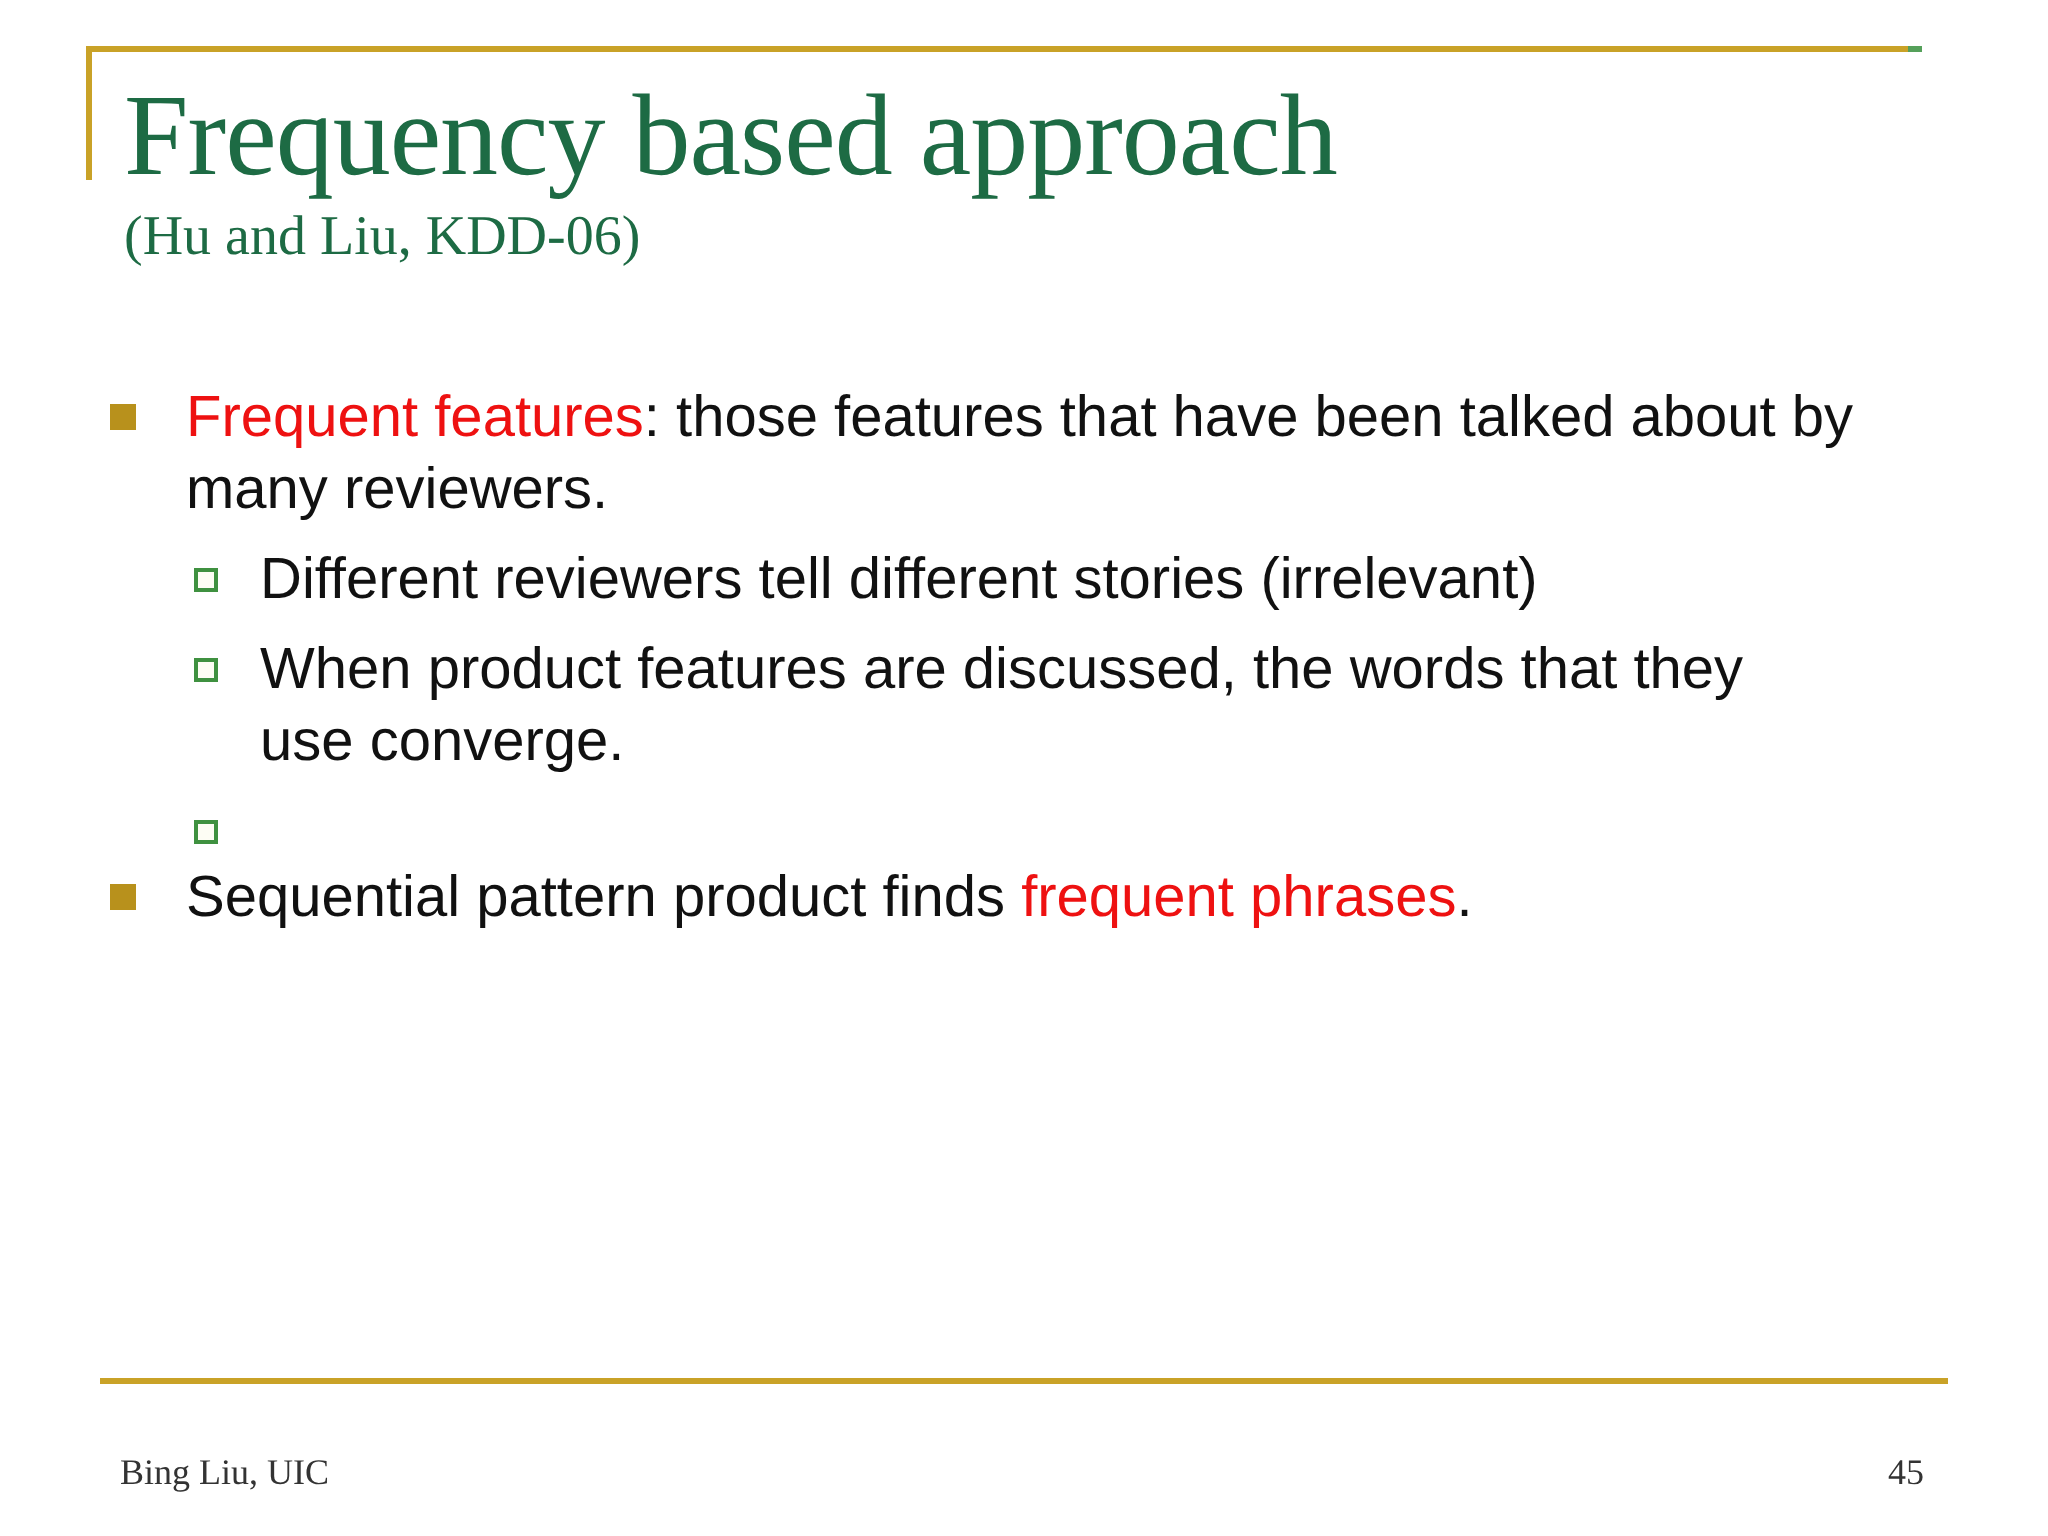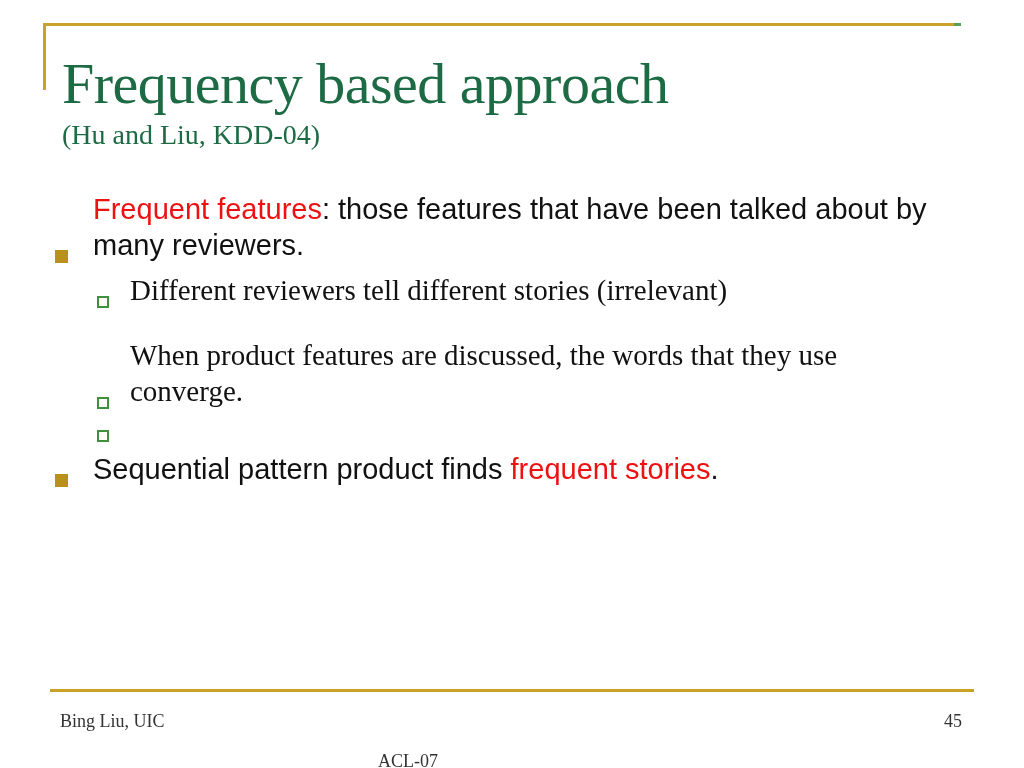--- a/index.html
+++ b/index.html
@@ -37,75 +37,74 @@
   }
   .bottom-rule{
     position:absolute;left:50px;top:689px;width:924px;height:3px;
     background:var(--accent-gold);
   }
   
   .title-block{
     position:absolute;left:62px;top:36px;width:930px;
     font-family:"Liberation Serif","DejaVu Serif",serif;
     color:var(--title-green);
-    margin-top:16px;
   }
   .title{
     font-size:58px;line-height:1.1;font-weight:normal;
     letter-spacing:-0.5px;
   }
   .subtitle{
     font-size:28px;line-height:1.15;font-weight:normal;margin-top:3px;
   }
   
   .body{
     position:absolute;left:55px;top:191px;width:940px;
     font-size:29px;line-height:36px;color:var(--text-black);
   }
-  .li{display:flex;align-items:flex-end;margin-top:9px;}
+  .li{display:flex;align-items:flex-start;margin-top:9px;}
   .li:first-child{margin-top:0;}
-  .li.l2{padding-left:42px;font-family:Liberation Serif, serif;}
+  .li.l2{padding-left:42px;}
   .marker{flex:0 0 auto;}
   .sq{
     width:13px;height:13px;margin-top:11px;margin-right:25px;
     background:var(--bullet-gold);
   }
   .hollow{
     width:12px;height:12px;margin-top:12px;margin-right:21px;
     background:#fdfdf4;border:2px solid var(--sub-bullet-green);
   }
   .txt{max-width:862px;}
   .l2 .txt{max-width:822px;}
-  .li.narrow .txt{max-width:792px;margin-top:20px;}
+  .li.narrow .txt{max-width:792px;}
   .c-red{color:var(--text-red);}
   .c-blue{color:var(--text-blue);}
   .c-black{color:var(--text-black);}
   
   .footer{
-    position:absolute;left:0;top:709px;width:1024px;height:26px;
+    position:absolute;left:0;top:724px;width:1024px;height:26px;
     font-family:"Liberation Serif","DejaVu Serif",serif;
     font-size:18px;color:var(--footer-gray);
   }
   .footer-left{position:absolute;left:60px;top:2px;}
   .footer-center{position:absolute;left:378px;top:2px;margin-top:40px;}
   .footer-page{position:absolute;right:62px;top:2px;}
 </style>
 </head>
 <body>
 
 <div class="slide">
 
   <div class="top-rule">
     <span class="top-rule-end"></span>
   </div>
   <div class="title-vrule"></div>
 
   <div class="title-block">
     <h1 class="title">Frequency based approach</h1>
-    <h2 class="subtitle">(Hu and Liu, KDD-04)</h2>
+    <h2 class="subtitle">(Hu and Liu, KDD-06)</h2>
   </div>
 
   <div class="body">
 
     <div class="li l1">
       <span class="marker sq"></span>
       <p class="txt"><span class="c-red">Frequent features</span><span class="c-black">: those features that have been talked about by many reviewers.</span></p>
     </div>
 
 
@@ -119,21 +118,21 @@
       <span class="marker hollow"></span>
       <p class="txt"><span class="c-black">When product features are discussed, the words that they use converge.</span></p>
     </div>
 
     <div class="li l2">
       <span class="marker hollow"></span>
     </div>
 
     <div class="li l1">
       <span class="marker sq"></span>
-      <p class="txt"><span class="c-black">Sequential pattern product finds </span><span class="c-red">frequent stories</span><span class="c-black">.</span></p>
+      <p class="txt"><span class="c-black">Sequential pattern product finds </span><span class="c-red">frequent phrases</span><span class="c-black">.</span></p>
     </div>
 
 
   </div>
 
   <div class="bottom-rule"></div>
 
   <div class="footer">
     <span class="footer-left">Bing Liu, UIC</span>
     <span class="footer-center">ACL-07</span>

